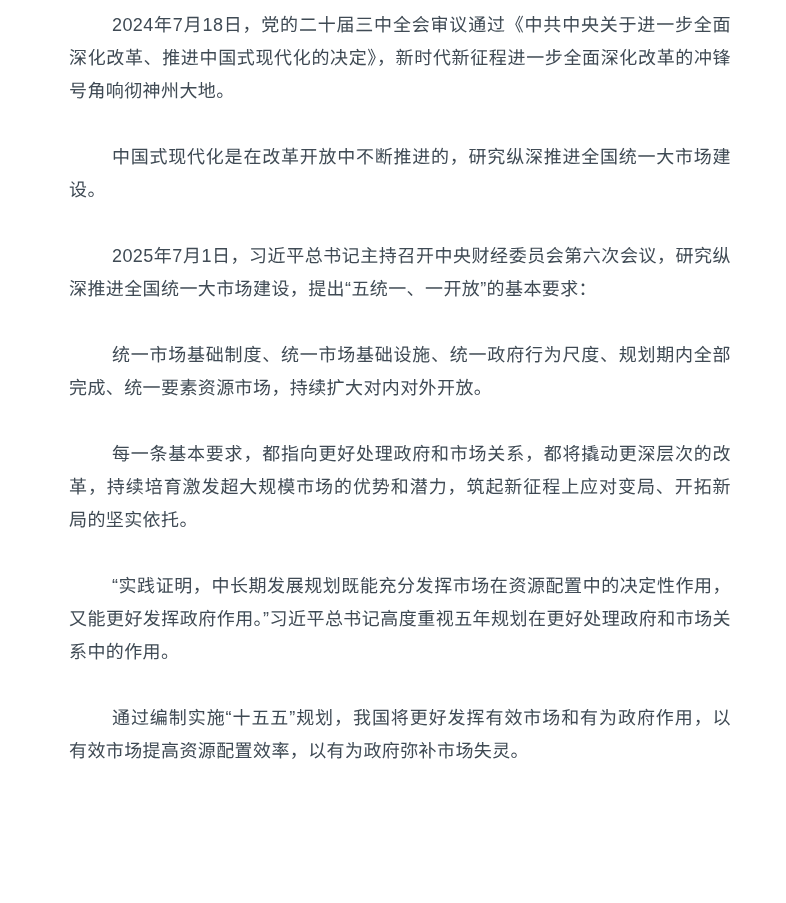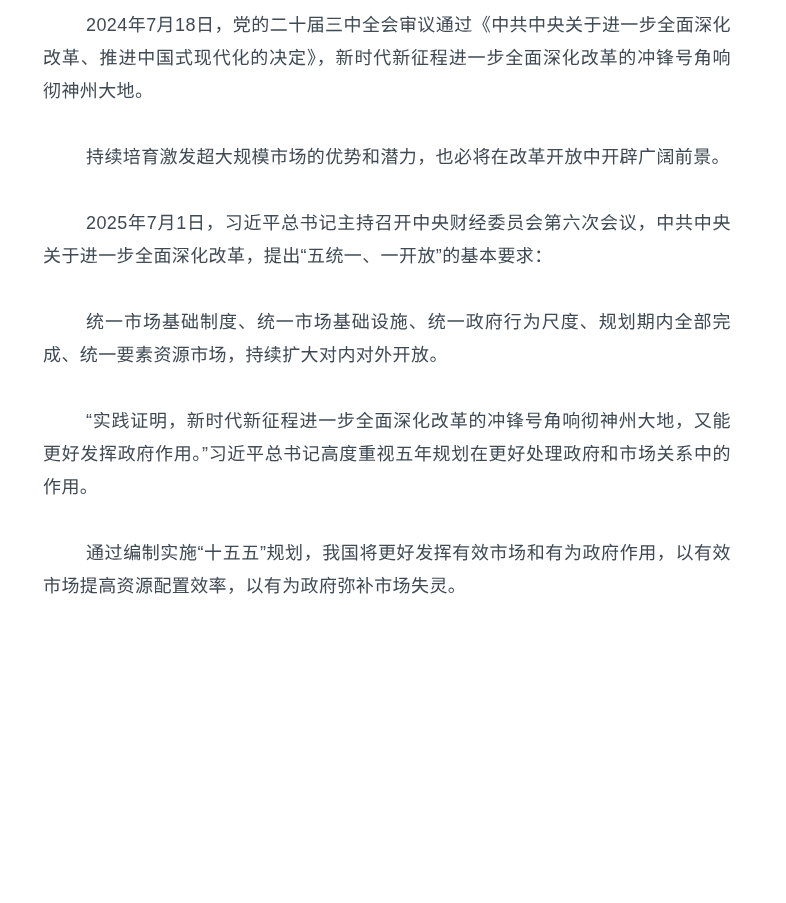--- a/index.html
+++ b/index.html
@@ -9,39 +9,40 @@
   }
   body {
     width: 786px;
     min-height: 903px;
     font-family: "Liberation Sans", "DejaVu Sans", sans-serif;
     overflow-x: hidden;
   }
   .article {
     box-sizing: border-box;
     width: 773px;
-    padding: 9px 42px 20px 43px;
+    padding: 9px 42px 20px 69px;
   }
   .article p {
     margin: 0 0 33px 0;
     font-size: 18px;
     line-height: 33px;
     color: #3f4a54;
     text-indent: 43px;
     text-align: justify;
     letter-spacing: 0.4px;
     word-break: break-all;
   }
   .article p:last-child {
     margin-bottom: 14px;
   }
 </style>
 </head>
 <body style="background: rgb(255, 255, 255);">
 
 <div class="article" id="article-body" style="color: rgb(63, 74, 84);">
     <p>2024年7月18日，党的二十届三中全会审议通过《中共中央关于进一步全面深化改革、推进中国式现代化的决定》，新时代新征程进一步全面深化改革的冲锋号角响彻神州大地。</p>
-    <p>持续培育激发超大规模市场的优势和潜力，也必将在改革开放中开辟广阔前景。</p>
-    <p>2025年7月1日，习近平总书记主持召开中央财经委员会第六次会议，中共中央关于进一步全面深化改革，提出“五统一、一开放”的基本要求：</p>
+    <p>中国式现代化是在改革开放中不断推进的，研究纵深推进全国统一大市场建设。</p>
+    <p>2025年7月1日，习近平总书记主持召开中央财经委员会第六次会议，研究纵深推进全国统一大市场建设，提出“五统一、一开放”的基本要求：</p>
     <p>统一市场基础制度、统一市场基础设施、统一政府行为尺度、规划期内全部完成、统一要素资源市场，持续扩大对内对外开放。</p>
-    <p>“实践证明，新时代新征程进一步全面深化改革的冲锋号角响彻神州大地，又能更好发挥政府作用。”习近平总书记高度重视五年规划在更好处理政府和市场关系中的作用。</p>
+    <p>每一条基本要求，都指向更好处理政府和市场关系，都将撬动更深层次的改革，持续培育激发超大规模市场的优势和潜力，筑起新征程上应对变局、开拓新局的坚实依托。</p>
+    <p>“实践证明，中长期发展规划既能充分发挥市场在资源配置中的决定性作用，又能更好发挥政府作用。”习近平总书记高度重视五年规划在更好处理政府和市场关系中的作用。</p>
     <p>通过编制实施“十五五”规划，我国将更好发挥有效市场和有为政府作用，以有效市场提高资源配置效率，以有为政府弥补市场失灵。</p>
   </div>
 
 </body></html>

